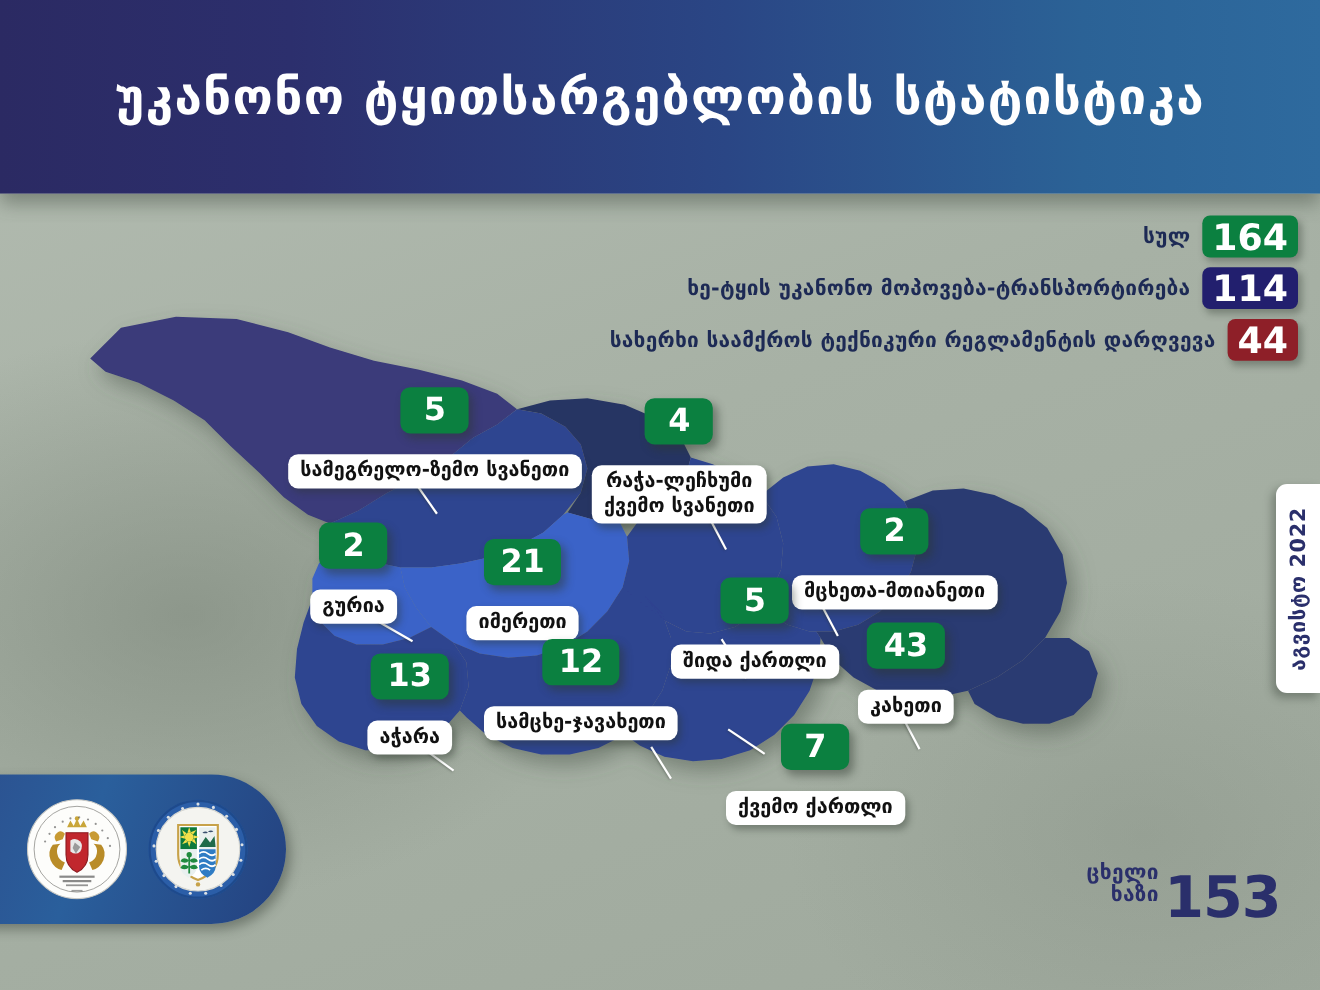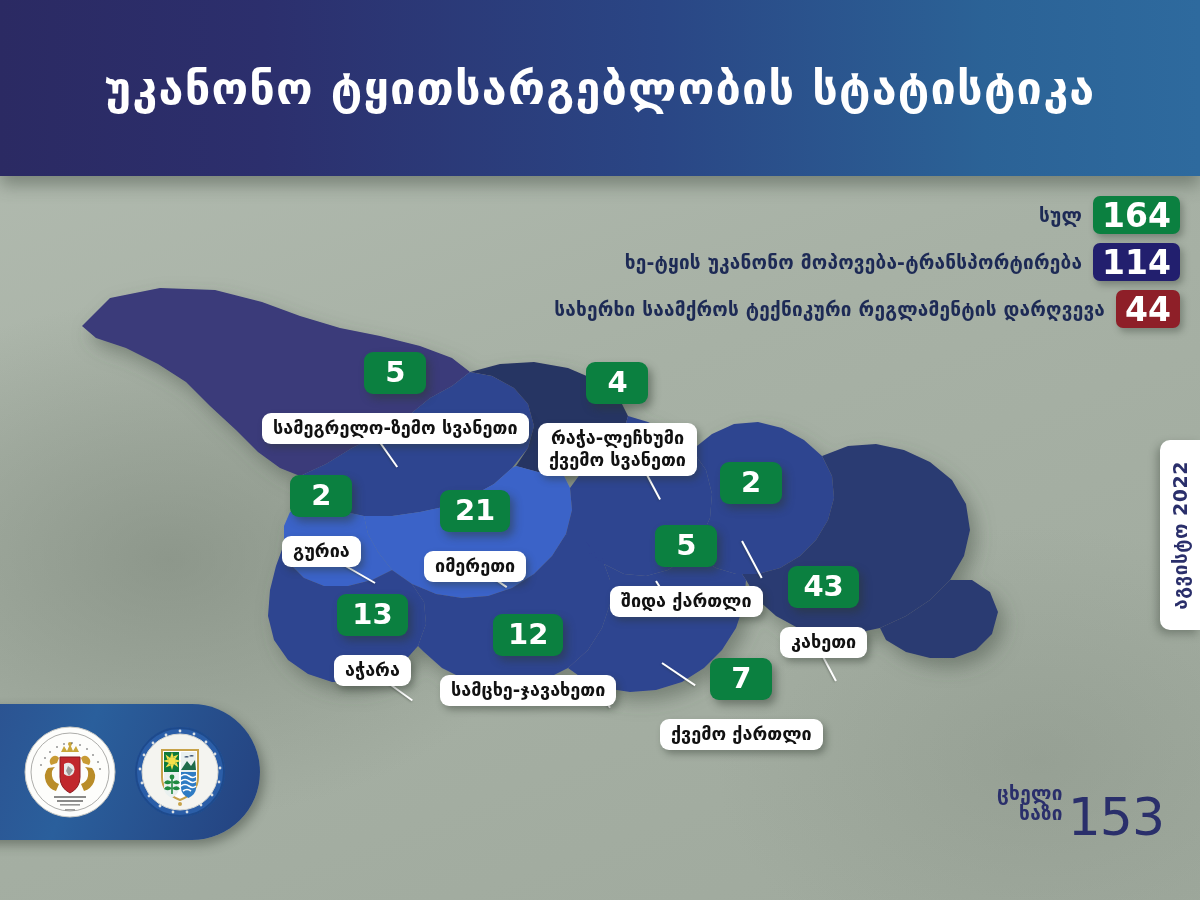--- a/index.html
+++ b/index.html
@@ -171,21 +171,21 @@
   }
   #hotline-words {
     display:flex; flex-direction:column;
     font-size:19px; font-weight:700;
     line-height:1.04;
     text-align:right;
     letter-spacing:.3px;
   }
   #hotline-number {
     font-size:52px;
-    font-weight:400;
+    font-weight:700;
     line-height:.92;
     letter-spacing:-1px;
     margin-top:28px;
   }
 </style>
 </head>
 <body>
 
 <div id="poster">
 
@@ -299,33 +299,34 @@
     <div class="name-box">გურია</div>
   </div>
 
   <div class="callout" style="left:424px; top:490px;">
     <div class="count-badge">21</div>
     <div class="name-box">იმერეთი</div>
   </div>
 
   <div class="callout" style="left:720px; top:462px;">
     <div class="count-badge">2</div>
+    <div class="name-box">მცხეთა-მთიანეთი</div>
   </div>
 
   <div class="callout" style="left:610px; top:525px;">
     <div class="count-badge">5</div>
     <div class="name-box">შიდა ქართლი</div>
   </div>
 
   <div class="callout" style="left:334px; top:594px;">
     <div class="count-badge">13</div>
     <div class="name-box">აჭარა</div>
   </div>
 
-  <div class="callout" style="left:440px; top:614px;">
+  <div class="callout" style="left:440px; top:581px;">
     <div class="count-badge">12</div>
     <div class="name-box">სამცხე-ჯავახეთი</div>
   </div>
 
   <div class="callout" style="left:780px; top:566px;">
     <div class="count-badge">43</div>
     <div class="name-box">კახეთი</div>
   </div>
 
   <div class="callout" style="left:660px; top:658px;">

